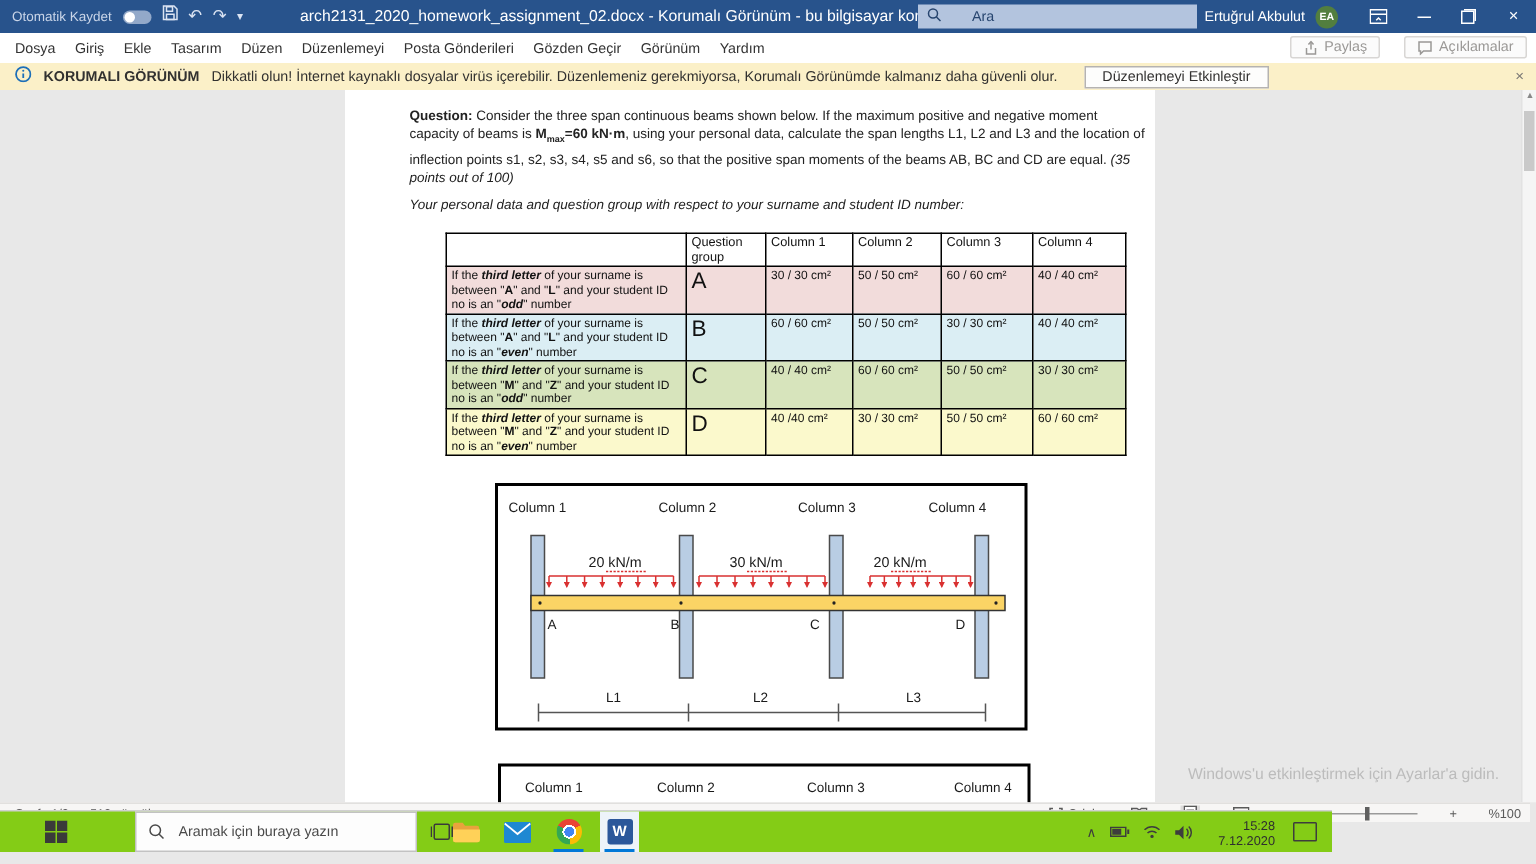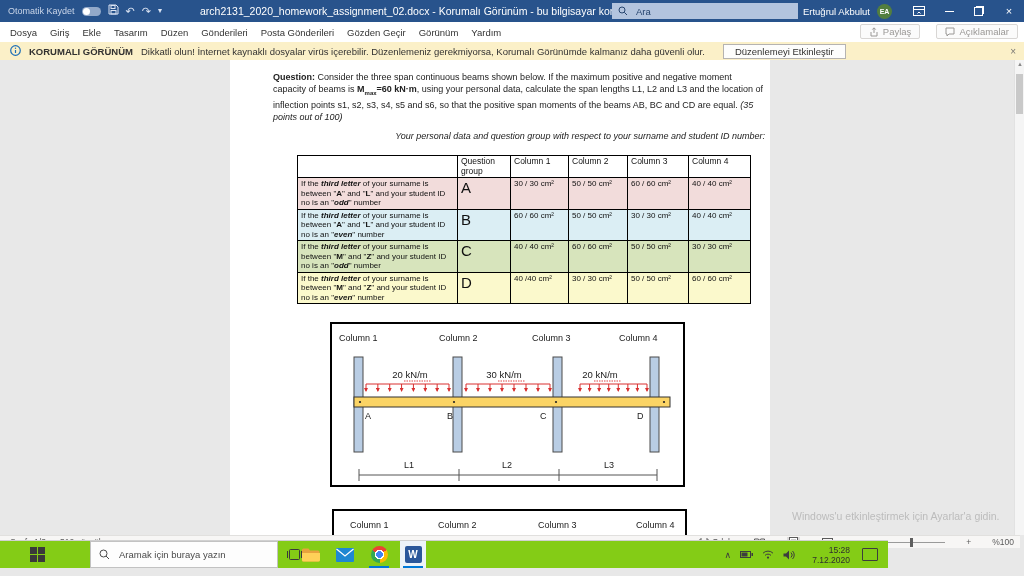--- a/index.html
+++ b/index.html
@@ -7,21 +7,21 @@
   .screen{position:relative;width:1024px;height:576px;overflow:hidden;background:#e8e8e8;}
 
   
   .titlebar{position:absolute;left:0;top:0;width:1024px;height:22px;background:#28538c;color:#fff;}
   .tb-left{position:absolute;left:8px;top:0;height:22px;display:flex;align-items:center;gap:7px;}
   .autosave-label{font-size:9px;color:#c9d5e8;}
   .toggle{width:19px;height:9px;border-radius:5px;background:#93a9c9;position:relative;}
   .toggle::before{content:"";position:absolute;left:1px;top:1px;width:7px;height:7px;border-radius:50%;background:#ffffff;}
   .tb-ic{color:#dbe4f3;font-size:11px;line-height:22px;}
   .tb-title{position:absolute;left:200px;top:0;width:480px;height:22px;line-height:22px;text-align:center;font-size:10.5px;color:#ffffff;white-space:nowrap;}
-  .tb-search{position:absolute;left:612px;top:3px;width:186px;height:16px;background:#b3c4de;display:flex;align-items:center;gap:6px;padding:0 6px;box-sizing:border-box;}
+  .tb-search{position:absolute;left:612px;top:3px;width:186px;height:16px;background:#b3c4de;display:flex;align-items:center;gap:18px;padding:0 6px;box-sizing:border-box;}
   .tb-search input{border:none;background:transparent;outline:none;font-size:9.5px;color:#1d3b66;width:130px;font-family:"Liberation Sans",sans-serif;}
   .tb-search input::placeholder{color:#27456f;opacity:1;}
   .tb-right{position:absolute;right:0;top:0;height:22px;display:flex;align-items:center;}
   .user-name{font-size:9.5px;color:#fff;margin-right:7px;}
   .avatar{width:15px;height:15px;border-radius:50%;background:#527e3f;color:#fff;font-size:7px;font-weight:bold;display:flex;align-items:center;justify-content:center;margin-right:12px;}
   .winbtn{width:30px;height:22px;display:flex;align-items:center;justify-content:center;color:#fff;font-size:11px;}
   .minus-bar{display:inline-block;width:9px;border-top:1px solid #fff;}
   .restore{position:relative;width:10px;height:10px;}
   .restore::before{content:"";position:absolute;left:0;bottom:0;width:7px;height:7px;border:1px solid #fff;}
   .restore::after{content:"";position:absolute;right:0;top:0;width:7px;height:7px;border-top:1px solid #fff;border-right:1px solid #fff;}
@@ -39,21 +39,21 @@
   .banner b{margin-right:8px;white-space:nowrap;}
   .banner .msg{white-space:nowrap;}
   .enable-btn{margin-left:18px;background:#fdfdfc;border:1px solid #b5b3b1;padding:1px 11px;font-size:9.5px;color:#323130;white-space:nowrap;}
   .banner .close{margin-left:auto;margin-right:8px;color:#7a7874;font-size:10px;}
 
   
   .docarea{position:absolute;left:0;top:60px;width:1024px;height:475px;background:#e8e8e8;overflow:hidden;}
   .page{position:absolute;left:230px;top:0;width:540px;height:475px;background:#ffffff;}
   .q-par{position:absolute;left:273px;top:11px;width:492px;font-size:9px;line-height:12px;color:#222;}
   .q-par sub{font-size:6px;}
-  .q-intro{position:absolute;left:273px;top:71px;width:492px;font-size:9px;font-style:italic;color:#222;text-align:right;}
+  .q-intro{position:absolute;left:273px;top:71px;width:492px;font-size:9px;font-style:italic;color:#222;}
 
   
   .qtable{position:absolute;left:281px;top:95px;border-collapse:collapse;table-layout:fixed;margin-left:16px;}
   .qtable th,.qtable td{border:1px solid #000;padding:1px 3px;vertical-align:top;font-size:8px;line-height:9.5px;color:#111;}
   .qtable th{font-weight:normal;text-align:left;background:#fff;font-size:8.5px;}
   .qtable .grp{font-size:15px;vertical-align:top;line-height:17px;}
   .qtable .val{font-size:8px;}
   .row-a td{background:#f2dcdb;}
   .row-b td{background:#dbeef4;}
   .row-c td{background:#d7e4bc;}
@@ -153,21 +153,21 @@
     </div>
   </div>
 
   <div class="ribbon">
     <div class="tabs">
       <span class="tab">Dosya</span>
       <span class="tab">Giriş</span>
       <span class="tab">Ekle</span>
       <span class="tab">Tasarım</span>
       <span class="tab">Düzen</span>
-      <span class="tab">Gönderileri</span>
+      <span class="tab">Düzenlemeyi</span>
       <span class="tab">Posta Gönderileri</span>
       <span class="tab">Gözden Geçir</span>
       <span class="tab">Görünüm</span>
       <span class="tab">Yardım</span>
     </div>
     <div class="rb-right">
       <span class="ghostbtn">
         <svg width="10" height="10" viewBox="0 0 10 10">
             <path d="M2 5 v4 h6 v-4" fill="none" stroke="#9a9896"></path>
             <line x1="5" y1="6" x2="5" y2="1" stroke="#9a9896"></line>

